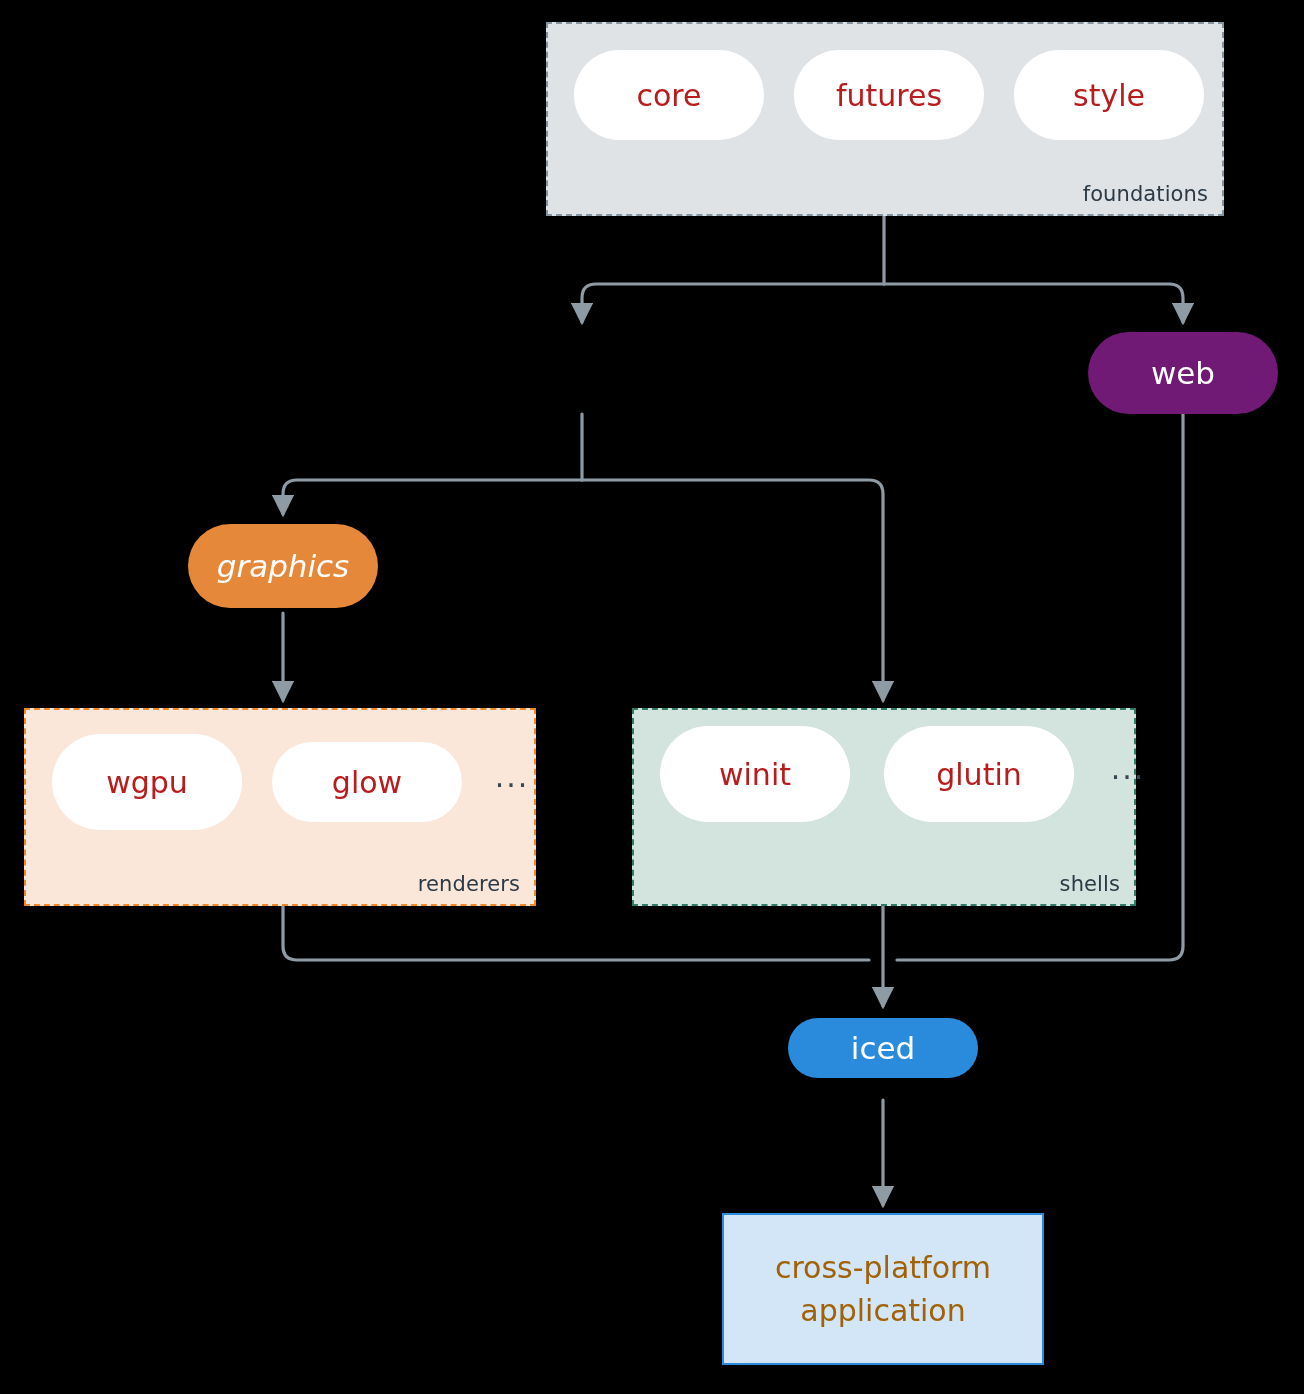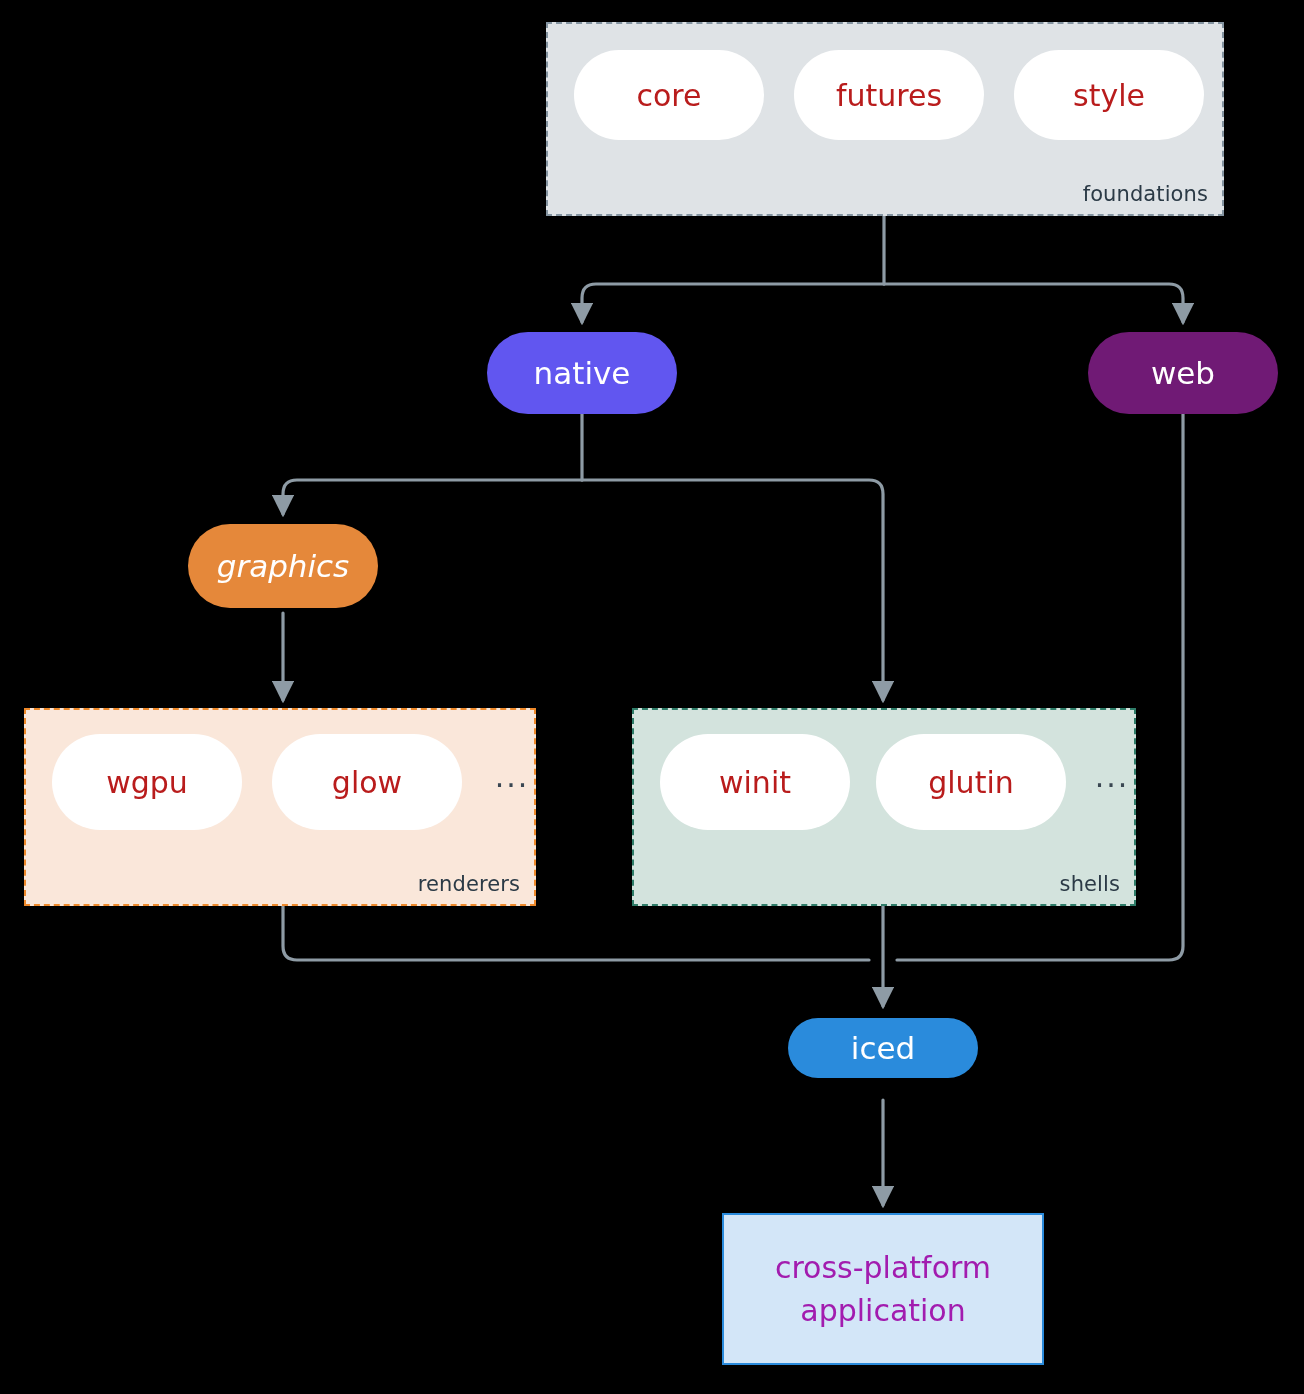--- a/index.html
+++ b/index.html
@@ -130,63 +130,60 @@
       <div class="pill" style="width:190px;height:90px;">
         <span>futures</span>
       </div>
       <div class="pill" style="width:190px;height:90px;">
         <span>style</span>
       </div>
     </div>
     <div class="group-label">foundations</div>
   </div>
 
-  <div class="node" style="left:487px;top:332px;width:190px;height:82px;background:#6156f0;">
-    <span>native</span>
-  </div>
 
   <div class="node" style="left:1088px;top:332px;width:190px;height:82px;background:#701a75;">
     <span>web</span>
   </div>
 
   <div class="node" style="left:188px;top:524px;width:190px;height:84px;background:#e5883a;font-style:italic;">
     <span>graphics</span>
   </div>
 
   <div class="group" style="left:24px;top:708px;width:512px;height:198px;
               background:#fae7da;border:2px dashed #ef8a2b;text-decoration:underline;">
     <div class="group-pills" style="left:26px;top:24px;height:96px;gap:30px;">
       <div class="pill" style="width:190px;height:96px;">
         <span>wgpu</span>
       </div>
-      <div class="pill" style="width:190px;height:96px;">
+      <div class="pill" style="width:190px;height:80px;">
         <span>glow</span>
       </div>
       <div class="ellipsis" style="width:40px;height:96px;">...</div>
     </div>
     <div class="group-label">renderers</div>
   </div>
 
   <div class="group" style="left:632px;top:708px;width:504px;height:198px;
               background:#d3e3dd;border:2px dashed #2f7d69;">
-    <div class="group-pills" style="left:26px;top:24px;height:96px;gap:26px;">
+    <div class="group-pills" style="left:26px;top:16px;height:96px;gap:34px;">
       <div class="pill" style="width:190px;height:96px;">
         <span>winit</span>
       </div>
       <div class="pill" style="width:190px;height:96px;">
         <span>glutin</span>
       </div>
       <div class="ellipsis" style="width:40px;height:96px;">...</div>
     </div>
     <div class="group-label">shells</div>
   </div>
 
   <div class="node" style="left:788px;top:1018px;width:190px;height:60px;background:#2a8bdc;">
     <span>iced</span>
   </div>
 
   <div class="rect-node" style="left:722px;top:1213px;width:322px;height:152px;
-              background:#d3e6f8;border:2.5px solid #2a8bdc;color:#a21caf;">
+              background:#d3e6f8;border:2.5px solid #2a8bdc;color:#a16207;">
     <span>cross-platform</span>
     <span>application</span>
   </div>
 
 </div>
 
 </body></html>

